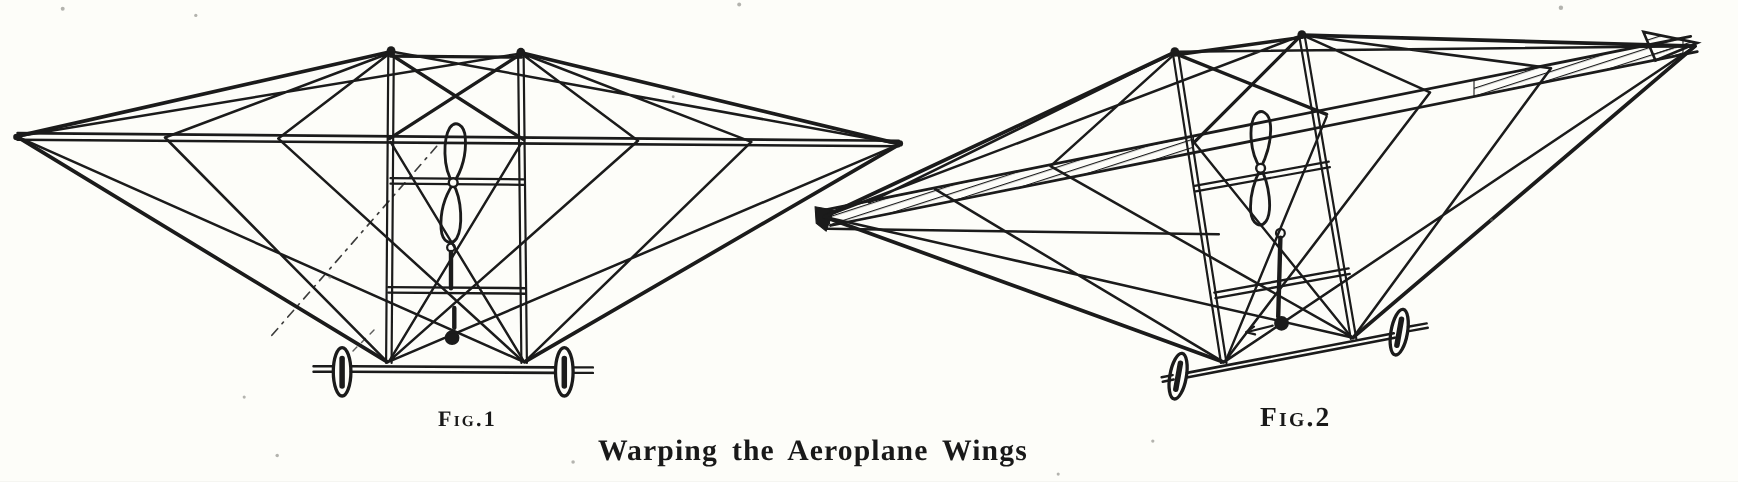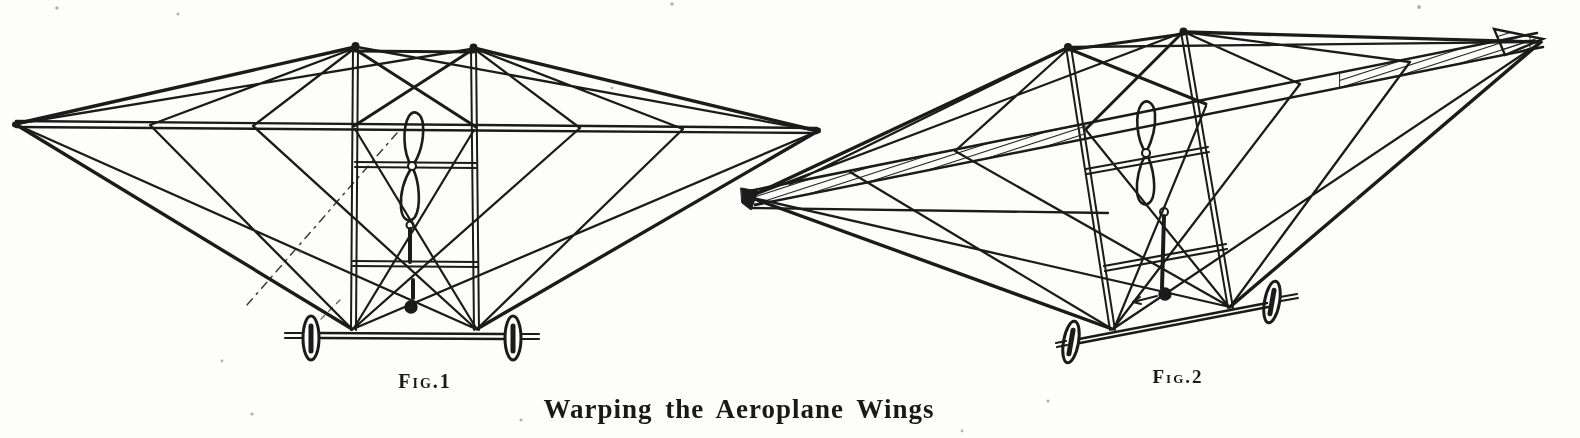--- a/index.html
+++ b/index.html
@@ -14,21 +14,21 @@
   .fig-label{
     position:absolute;
     font-weight:700;
     font-variant:small-caps;
     color:#191919;
     letter-spacing:2px;
     text-align:center;
     white-space:nowrap;
   }
   #fig1-label{left:380px;top:370px;width:90px;font-size:20px;}
-  #fig2-label{left:1128px;top:366px;width:100px;font-size:19px;}
+  #fig2-label{left:1128px;top:366px;width:100px;font-size:25px;}
   .caption{
     position:absolute;
     left:529px;top:394px;width:420px;
     text-align:center;
     font-weight:700;
     font-size:27px;
     letter-spacing:1px;
     word-spacing:5px;
     color:#191919;
   }

